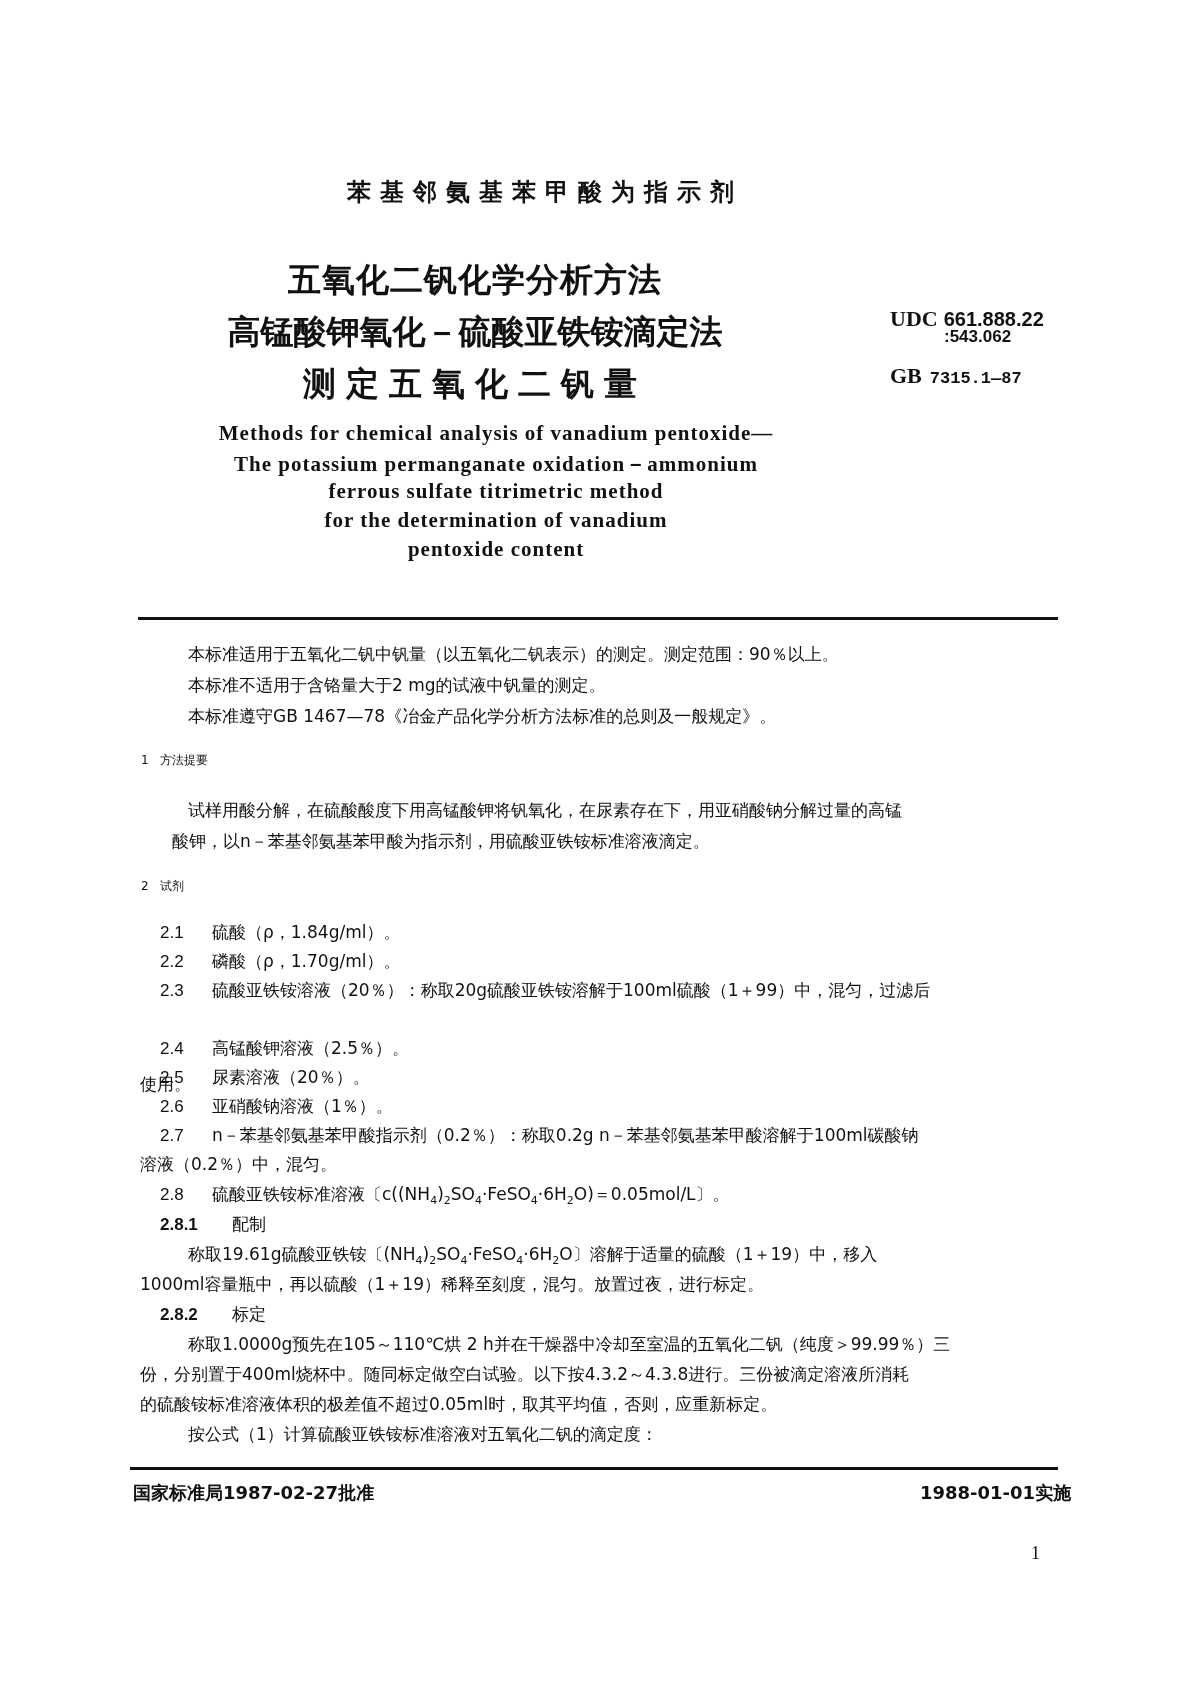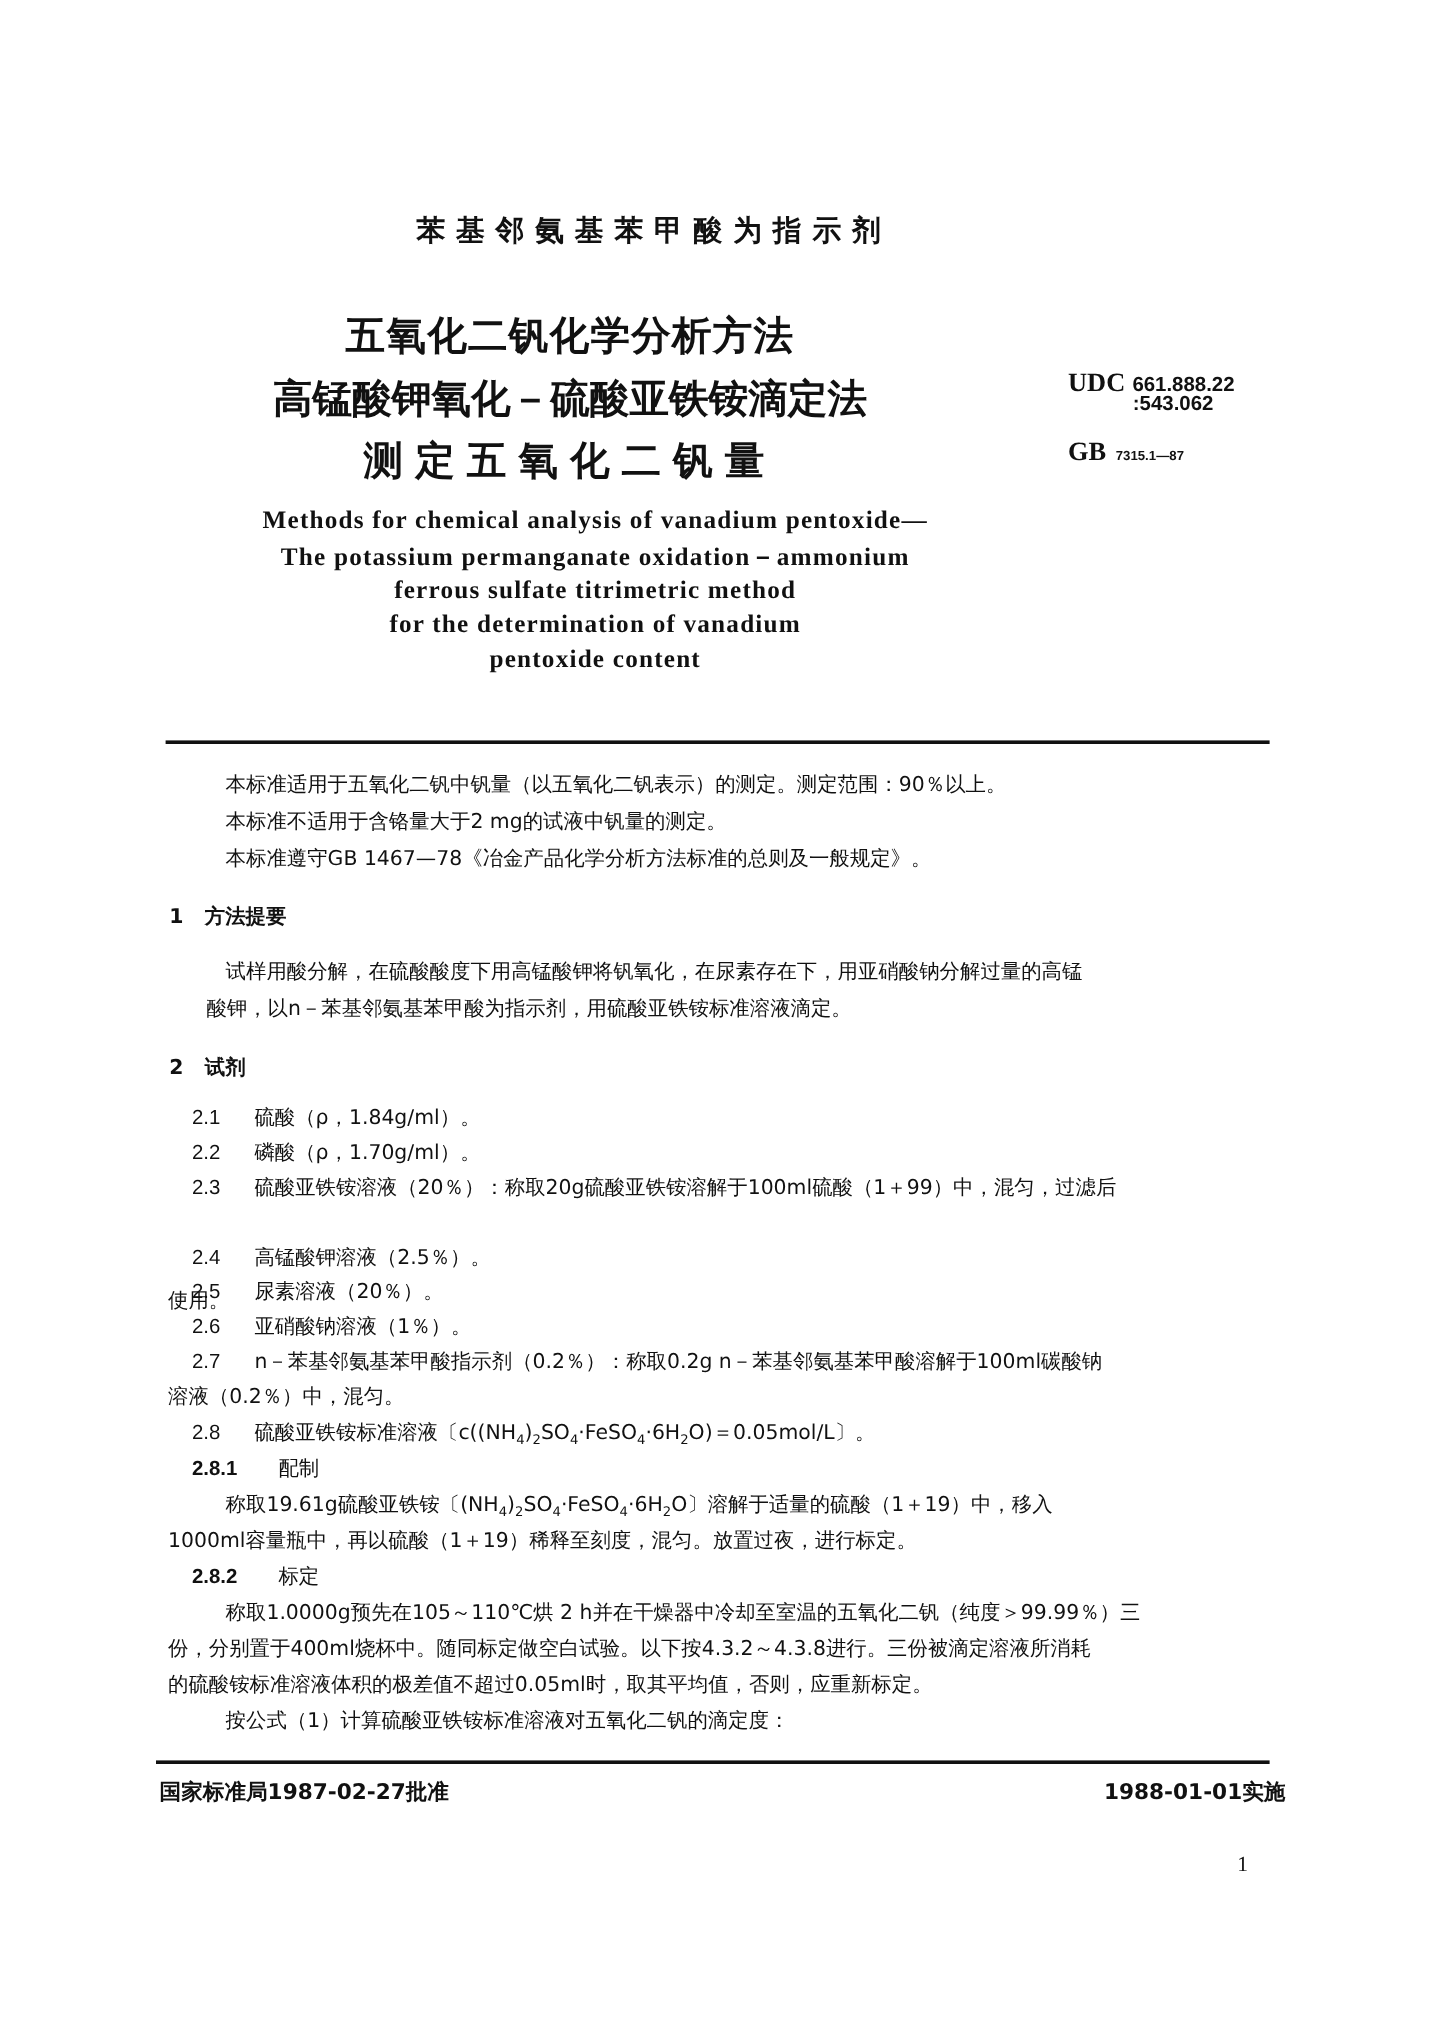--- a/index.html
+++ b/index.html
@@ -5,31 +5,31 @@
   html, body { margin: 0; padding: 0; background: #ffffff; }
   body { width: 1191px; height: 1684px; position: relative; overflow: hidden;
          font-family: "DejaVu Sans", sans-serif; color: #111; }
   .abs { position: absolute; white-space: nowrap; }
   .country { left: 347px; top: 176px; font-size: 24px; font-weight: bold; letter-spacing: 9px; }
   .title-zh { left: 0; width: 1000px; text-align: center; font-size: 33px; font-weight: bold; letter-spacing: 1px; }
   .t1 { top: 258px; left: -25px; }
   .t2 { top: 310px; left: -25px; letter-spacing: 0px; }
   .t3 { top: 362px; left: -25px; letter-spacing: 10px; }
   .udc { left: 890px; top: 306px; font-family: "Liberation Serif", serif; font-size: 22px; font-weight: bold; }
-  .udc-num { font-family: "Liberation Sans", sans-serif; font-size: 17px; font-weight: bold; margin-left: 6px; }
+  .udc-num { font-family: "Liberation Sans", sans-serif; font-size: 20px; font-weight: bold; margin-left: 6px; }
   .udc2 { left: 944px; top: 327px; font-family: "Liberation Sans", sans-serif; font-size: 17px; font-weight: bold; }
   .gb { left: 890px; top: 363px; font-family: "Liberation Serif", serif; font-size: 22px; font-weight: bold; }
-  .gb-num { font-family: Liberation Sans, sans-serif; font-size: 11px; font-weight: bold; margin-left: 8px; }
+  .gb-num { font-family: Liberation Mono, monospace; font-size: 17px; font-weight: bold; margin-left: 8px; }
   .title-en { left: 0; width: 1000px; text-align: center; font-family: "Liberation Serif", serif;
               font-size: 21px; font-weight: bold; letter-spacing: 1px; }
   .rule { position: absolute; background: #111; }
   .body-text { font-size: 17px; line-height: 28px; }
   .num { font-family: "Liberation Sans", sans-serif; font-weight: normal; display: inline-block; width: 52px; }
   .num2 { font-family: "Liberation Sans", sans-serif; font-weight: bold; display: inline-block; width: 72px; }
-  .sec { font-weight: bold; font-size: 17px; }
+  .sec { font-weight: normal; font-size: 12px; }
   .foot { font-size: 18px; font-weight: bold; }
   .pageno { font-family: "Liberation Serif", serif; font-size: 18px; }
   sub { font-size: 11px; }
 </style>
 </head>
 <body>
 
 <div class="abs country">苯基邻氨基苯甲酸为指示剂</div>
 
 <div class="abs title-zh t1">五氧化二钒化学分析方法</div>

